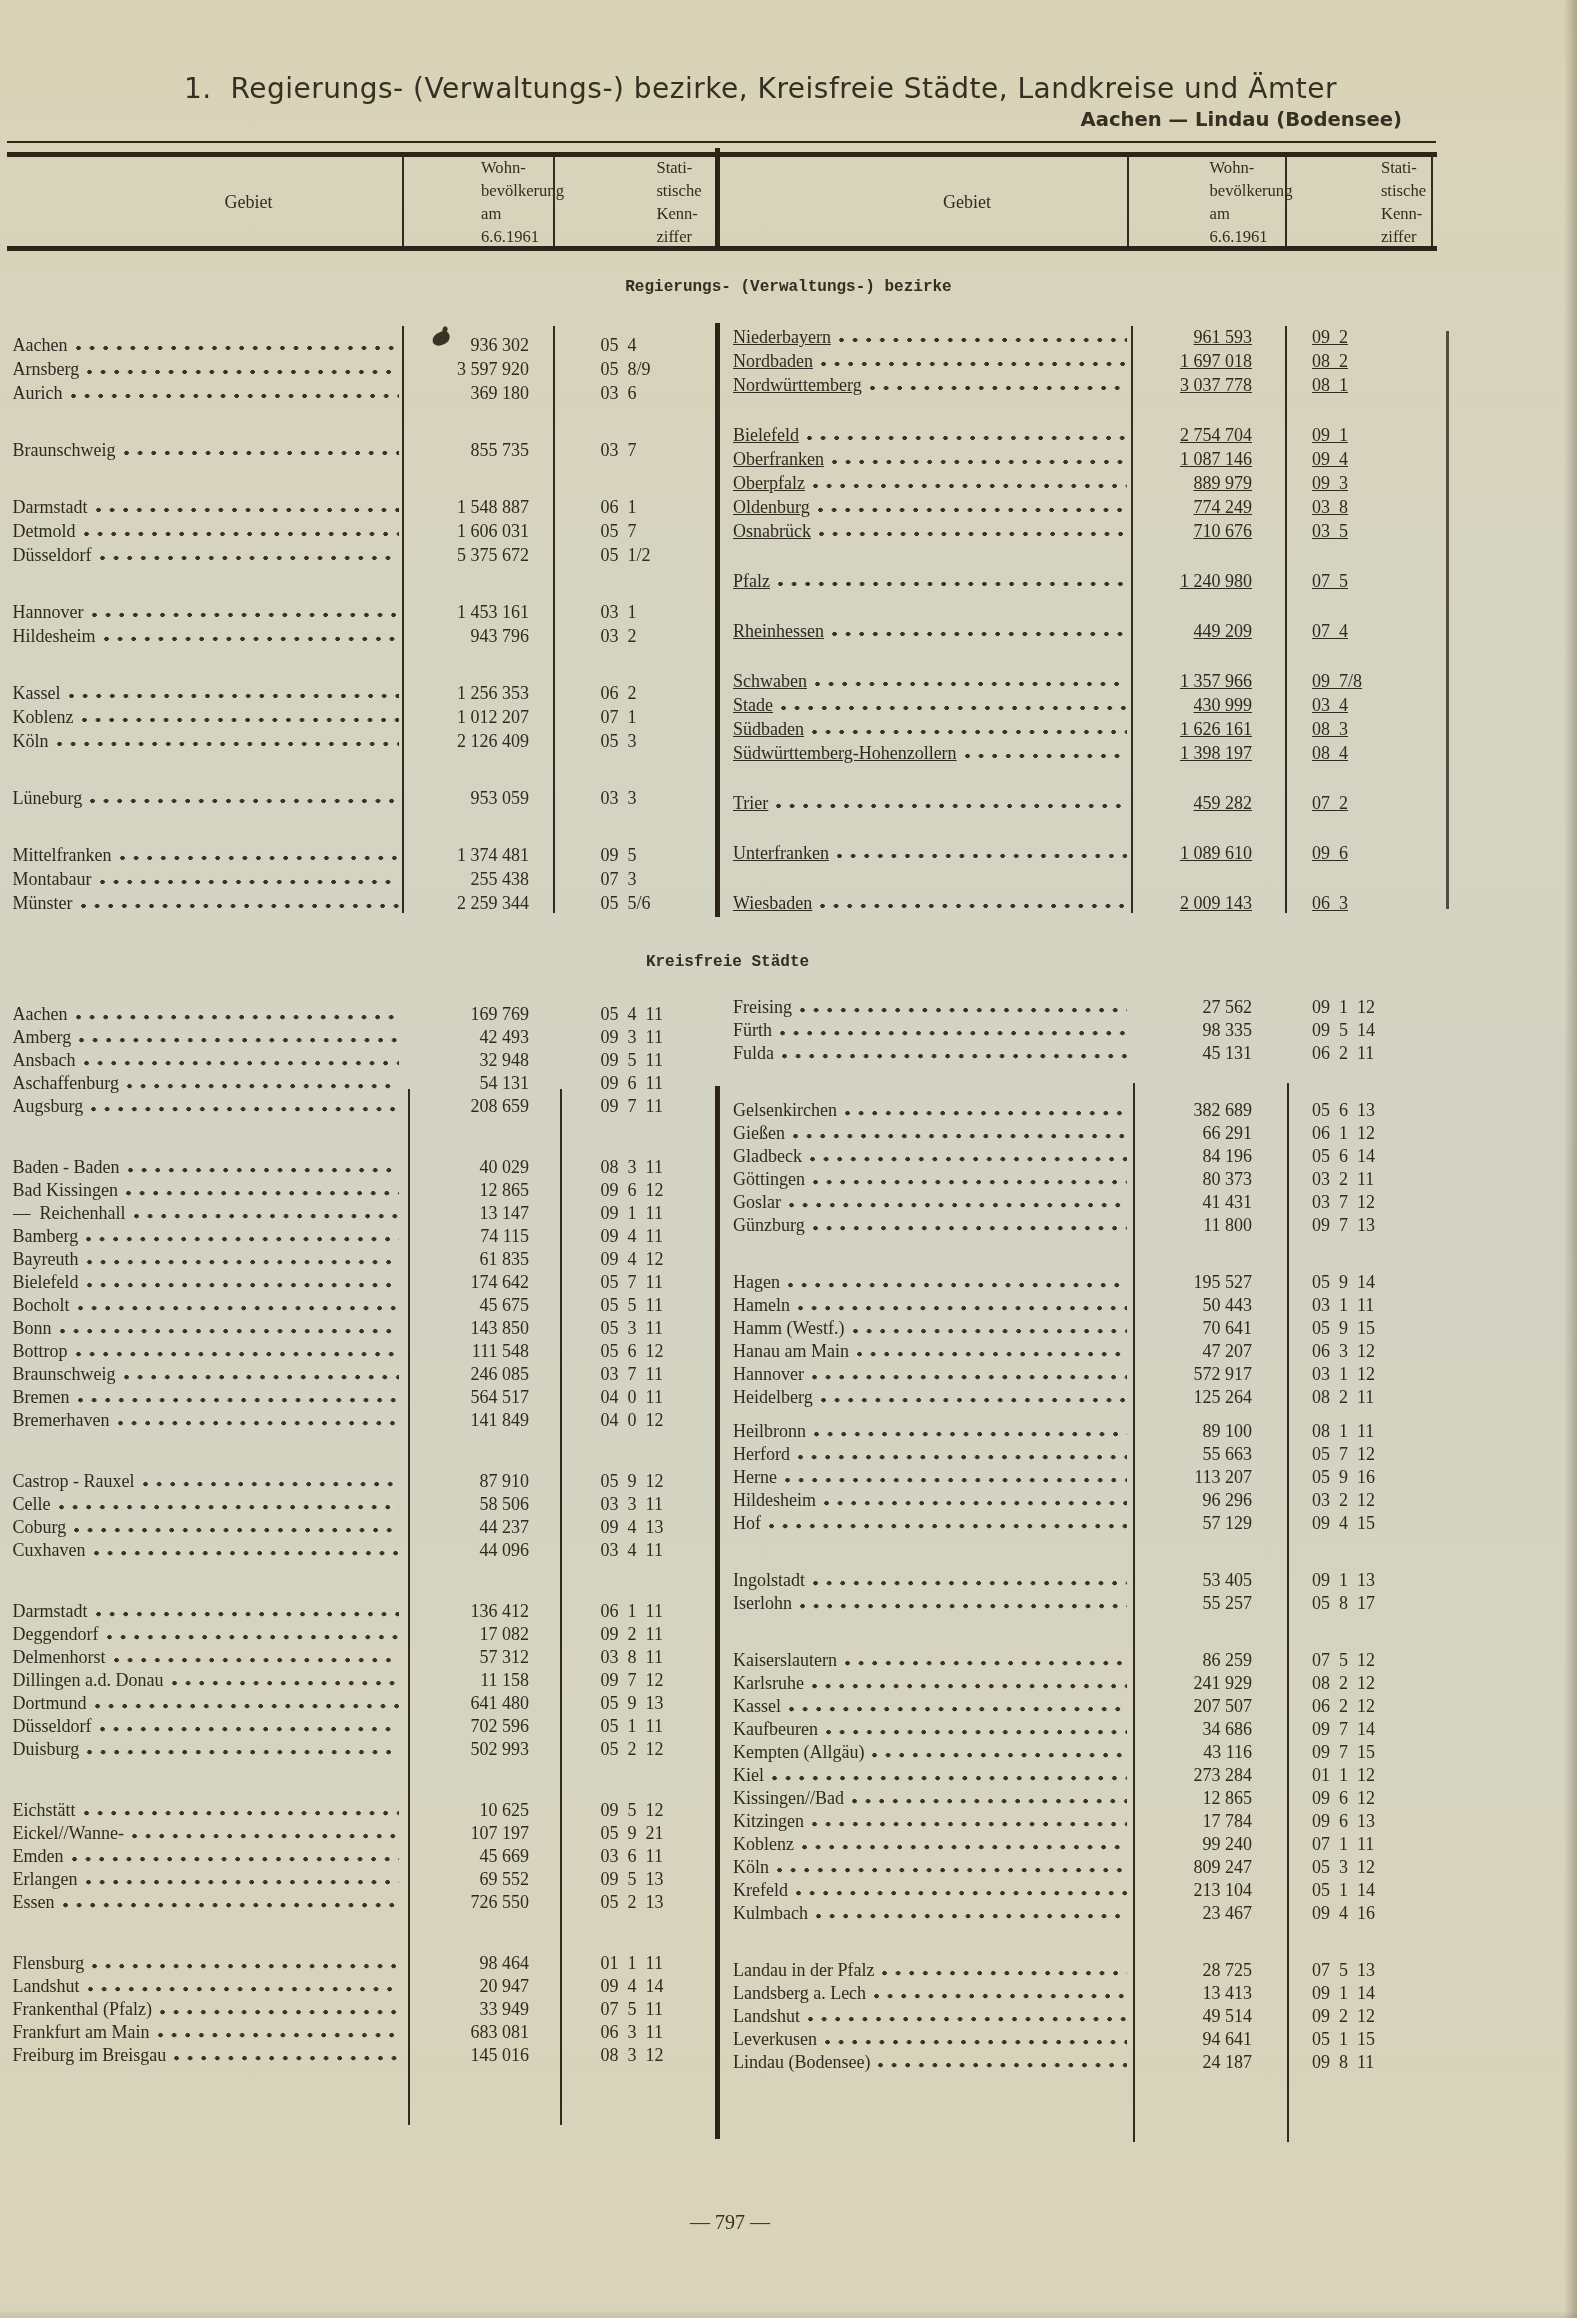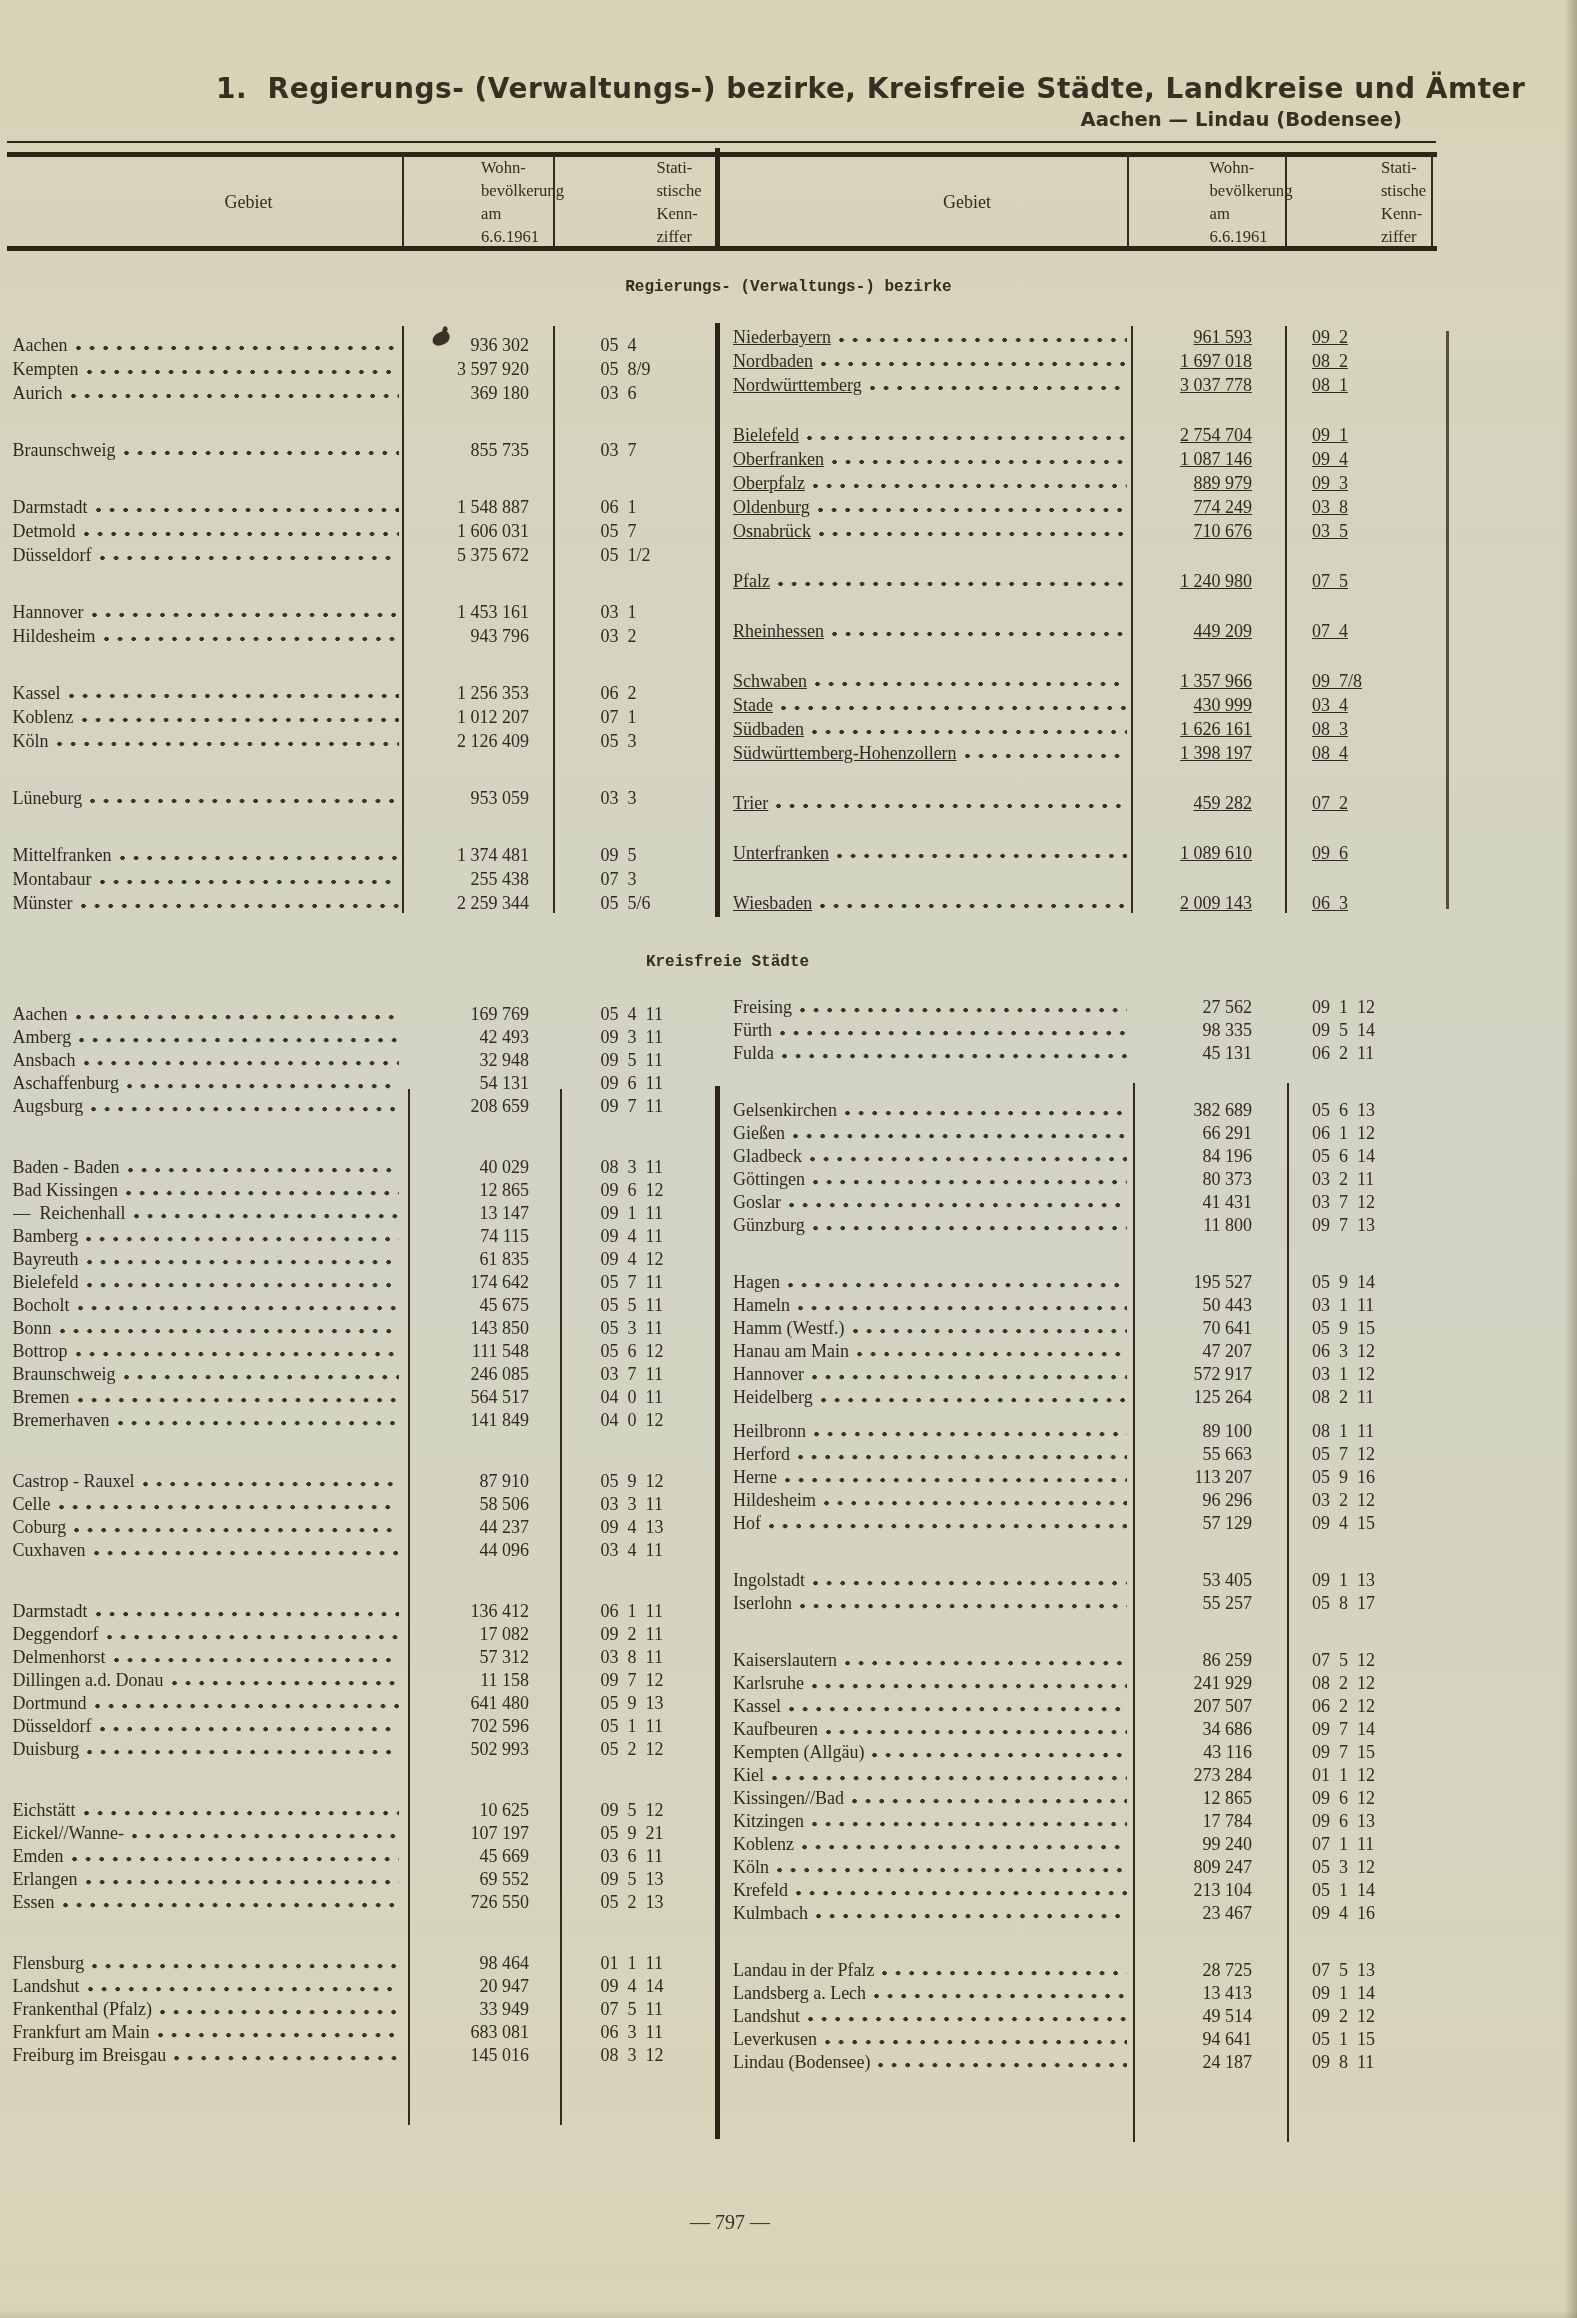--- a/index.html
+++ b/index.html
@@ -7,21 +7,21 @@
     position:relative;width:1577px;height:2319px;overflow:hidden;
     background:linear-gradient(180deg,#d9d2b4 0%,#d8d3ba 7%,#d5d4c1 28%,#d2d3c3 52%,#d6d4bf 78%,#d9d3b8 100%);
     font-family:"Liberation Serif",serif;color:#2f2a1f;
   }
   .edge-right{position:absolute;right:0;top:0;width:13px;height:100%;
     background:linear-gradient(90deg,rgba(0,0,0,0),rgba(58,48,28,0.28));}
   .edge-bottom{position:absolute;left:0;bottom:0;width:100%;height:9px;
     background:linear-gradient(180deg,rgba(0,0,0,0),rgba(58,48,28,0.12));}
 
   .title{position:absolute;left:184px;top:72px;font-family:"DejaVu Sans",sans-serif;
-    font-weight:700;font-size:28px;letter-spacing:0.5px;color:#362f22;white-space:pre;margin-left:32px;}
+    font-weight:400;font-size:28px;letter-spacing:0.5px;color:#362f22;white-space:pre;}
   .subtitle{position:absolute;right:175px;top:108px;font-family:"DejaVu Sans",sans-serif;
     font-weight:700;font-size:19.6px;color:#362f22;white-space:pre;}
 
   .rule{position:absolute;background:#2c2517;}
   .rule-thin-top{left:7px;top:141px;width:1429px;height:2px;}
   .rule-top{left:7px;top:152px;width:1430px;height:5px;}
   .rule-mid{left:7px;top:246px;width:1430px;height:4.5px;}
 
   .vline{position:absolute;width:2px;background:#332b1d;}
   .vline.bold{width:4.5px;background:#2c2517;}
@@ -127,21 +127,21 @@
         <div class="row">
           <div class="namewrap">
             <span class="name">Aachen</span>
             <span class="dots"></span>
           </div>
           <span class="pop">936 302</span>
           <span class="kz">05  4</span>
         </div>
         <div class="row">
           <div class="namewrap">
-            <span class="name">Kempten</span>
+            <span class="name">Arnsberg</span>
             <span class="dots"></span>
           </div>
           <span class="pop">3 597 920</span>
           <span class="kz">05  8/9</span>
         </div>
         <div class="row">
           <div class="namewrap">
             <span class="name">Aurich</span>
             <span class="dots"></span>
           </div>

